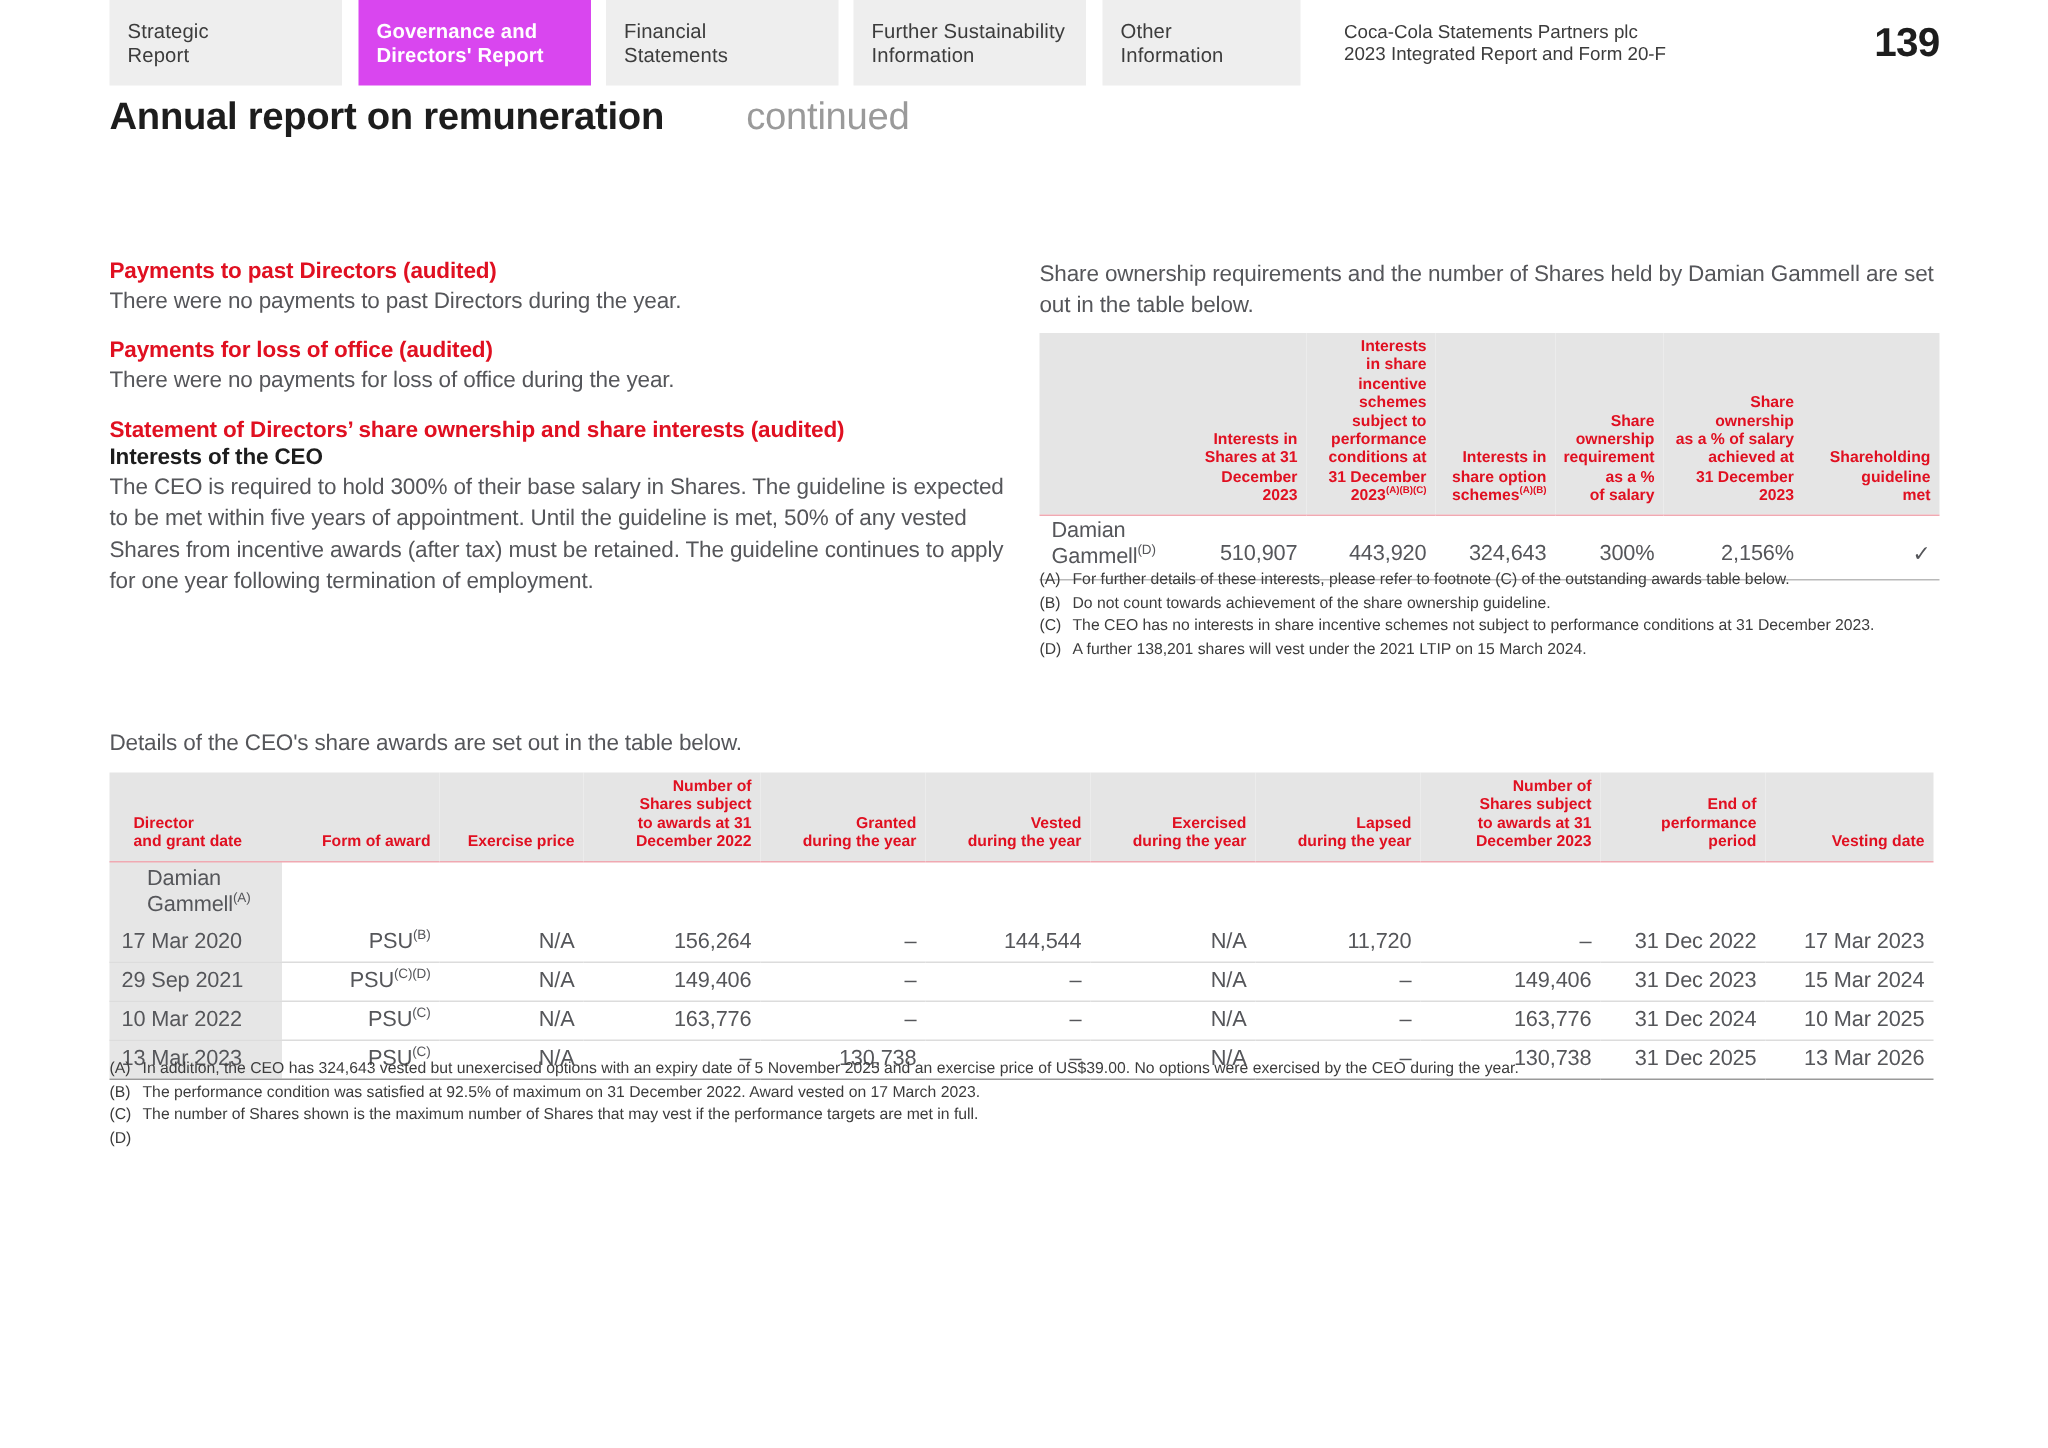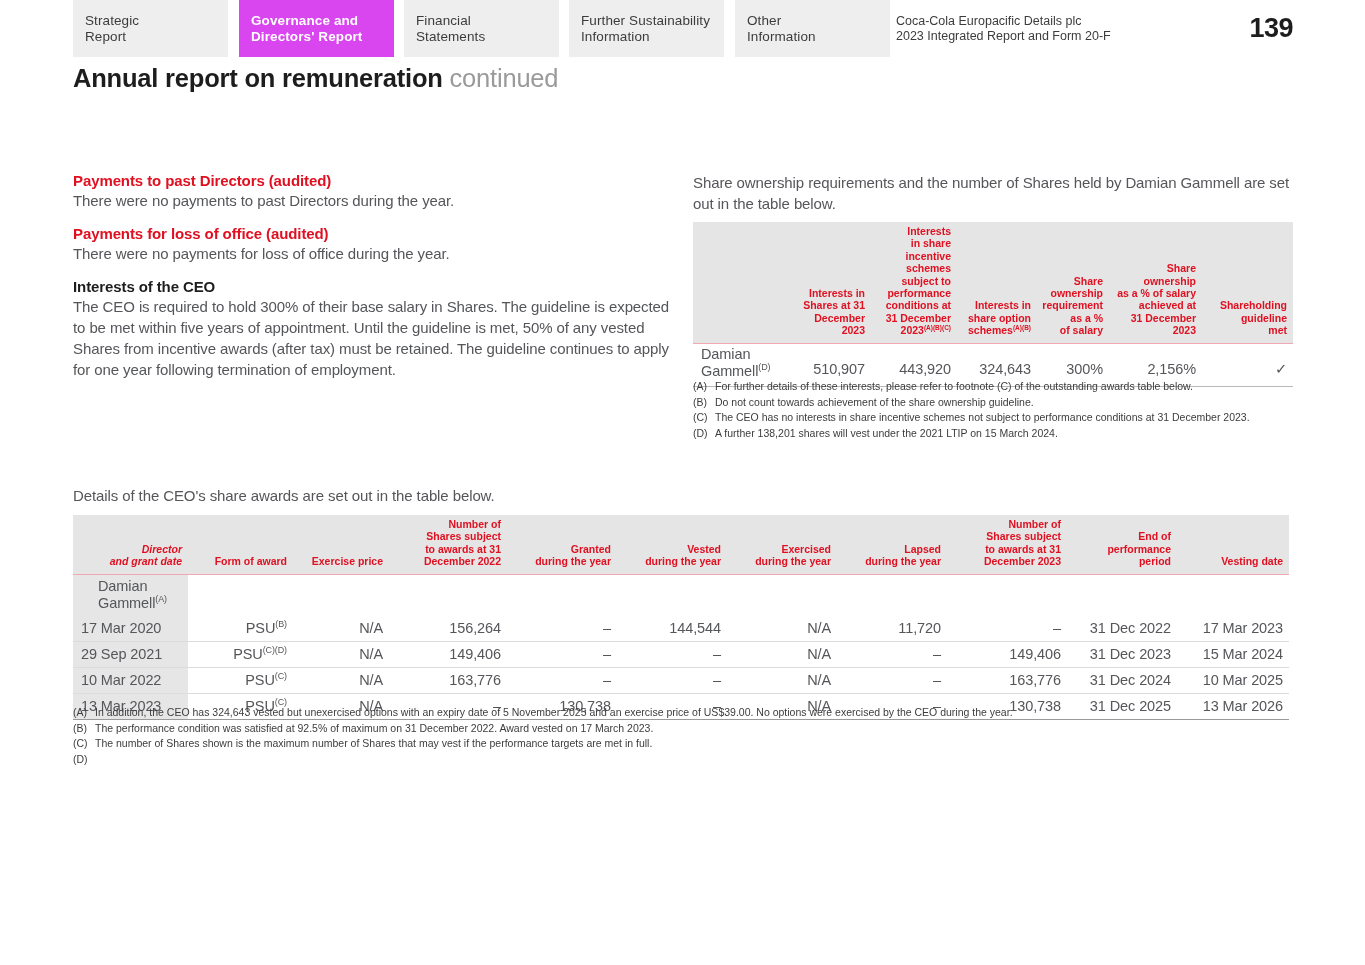--- a/index.html
+++ b/index.html
@@ -38,21 +38,21 @@
     display: flex; align-items: center;
     font-size: 27px; font-weight: bold; color: #1d1d1d; letter-spacing: -0.5px;
   }
 
   
   .title {
     position: absolute; left: 73px; top: 64px;
     font-size: 25.5px; font-weight: bold; color: #1d1d1d; letter-spacing: -0.2px;
     white-space: nowrap;
   }
-  .title .cont { color: #9a9a9a; font-weight: normal; }
+  .title .cont { color: #9a9a9a; font-weight: normal; margin-left: 48px; }
 
   
   .colL { position: absolute; left: 73px; top: 172px; width: 600px; }
   .colR { position: absolute; left: 693px; top: 172px; width: 600px; }
 
   h3.redhead {
     margin: 0 0 1px 0; font-size: 15px; font-weight: bold; color: #E01021;
     letter-spacing: -0.1px;
   }
   h3.blackhead {
@@ -68,21 +68,21 @@
     letter-spacing: -0.1px;
   }
 
   
   table.rep { border-collapse: collapse; width: 100%; }
   table.rep th {
     background: #e5e5e5; color: #E01021; font-size: 10.5px; font-weight: bold;
     line-height: 12.4px; vertical-align: bottom; text-align: right;
     padding: 3px 6px 6px 4px; border-bottom: 1.4px solid #f0a9b2;
   }
-  table.rep th.lead { text-align: right; padding-left: 16px; font-style: italic; }
+  table.rep th.lead { text-align: left; padding-left: 16px; }
   table.rep td {
     font-size: 14.5px; color: #55565a; text-align: right;
     padding: 4px 6px 5px 4px; border-bottom: 1px solid #dcdcdc;
     letter-spacing: -0.1px; white-space: nowrap;
   }
   table.rep td.lead { text-align: left; padding-left: 8px; }
   sup { font-size: 0.62em; vertical-align: super; line-height: 0; }
 
   
   #t1 { width: 600px; }
@@ -127,44 +127,45 @@
       <span class="l2">Directors' Report</span>
     </div>
     <div class="tab" id="tab2" style="left:404px;width:155px;padding-left:12px;">
       <span class="l1">Financial</span>
       <span class="l2">Statements</span>
     </div>
     <div class="tab" id="tab3" style="left:569px;width:155px;">
       <span class="l1">Further Sustainability</span>
       <span class="l2">Information</span>
     </div>
-    <div class="tab" id="tab4" style="left:735px;width:155px;">
+    <div class="tab" id="tab4" style="left:735px;width:132px;">
       <span class="l1">Other</span>
       <span class="l2">Information</span>
     </div>
 
     <div class="docref" style="left:896px;">
-      <span>Coca-Cola Europacific Details plc</span>
+      <span>Coca-Cola Statements Partners plc</span>
       <span>2023 Integrated Report and Form 20-F</span>
     </div>
     <div class="pageno">139</div>
   </div>
 
   <div class="title">
     <span>Annual report on remuneration</span>
     <span class="cont">continued</span>
   </div>
 
   <div class="colL">
     <h3 class="redhead">Payments to past Directors (audited)</h3>
     <p class="body">There were no payments to past Directors during the year.</p>
 
     <h3 class="redhead">Payments for loss of office (audited)</h3>
     <p class="body">There were no payments for loss of office during the year.</p>
 
+    <h3 class="redhead">Statement of Directors’ share ownership and share interests (audited)</h3>
     <h3 class="blackhead">Interests of the CEO</h3>
     <p class="body">The CEO is required to hold 300% of their base salary in Shares. The guideline is expected to be met within five years of appointment. Until the guideline is met, 50% of any vested Shares from incentive awards (after tax) must be retained. The guideline continues to apply for one year following termination of employment.</p>
   </div>
 
   <div class="colR">
     <p class="intro">Share ownership requirements and the number of Shares held by Damian Gammell are set out in the table below.</p>
   </div>
 
   <div class="tbl1wrap">
     <table class="rep" id="t1">

